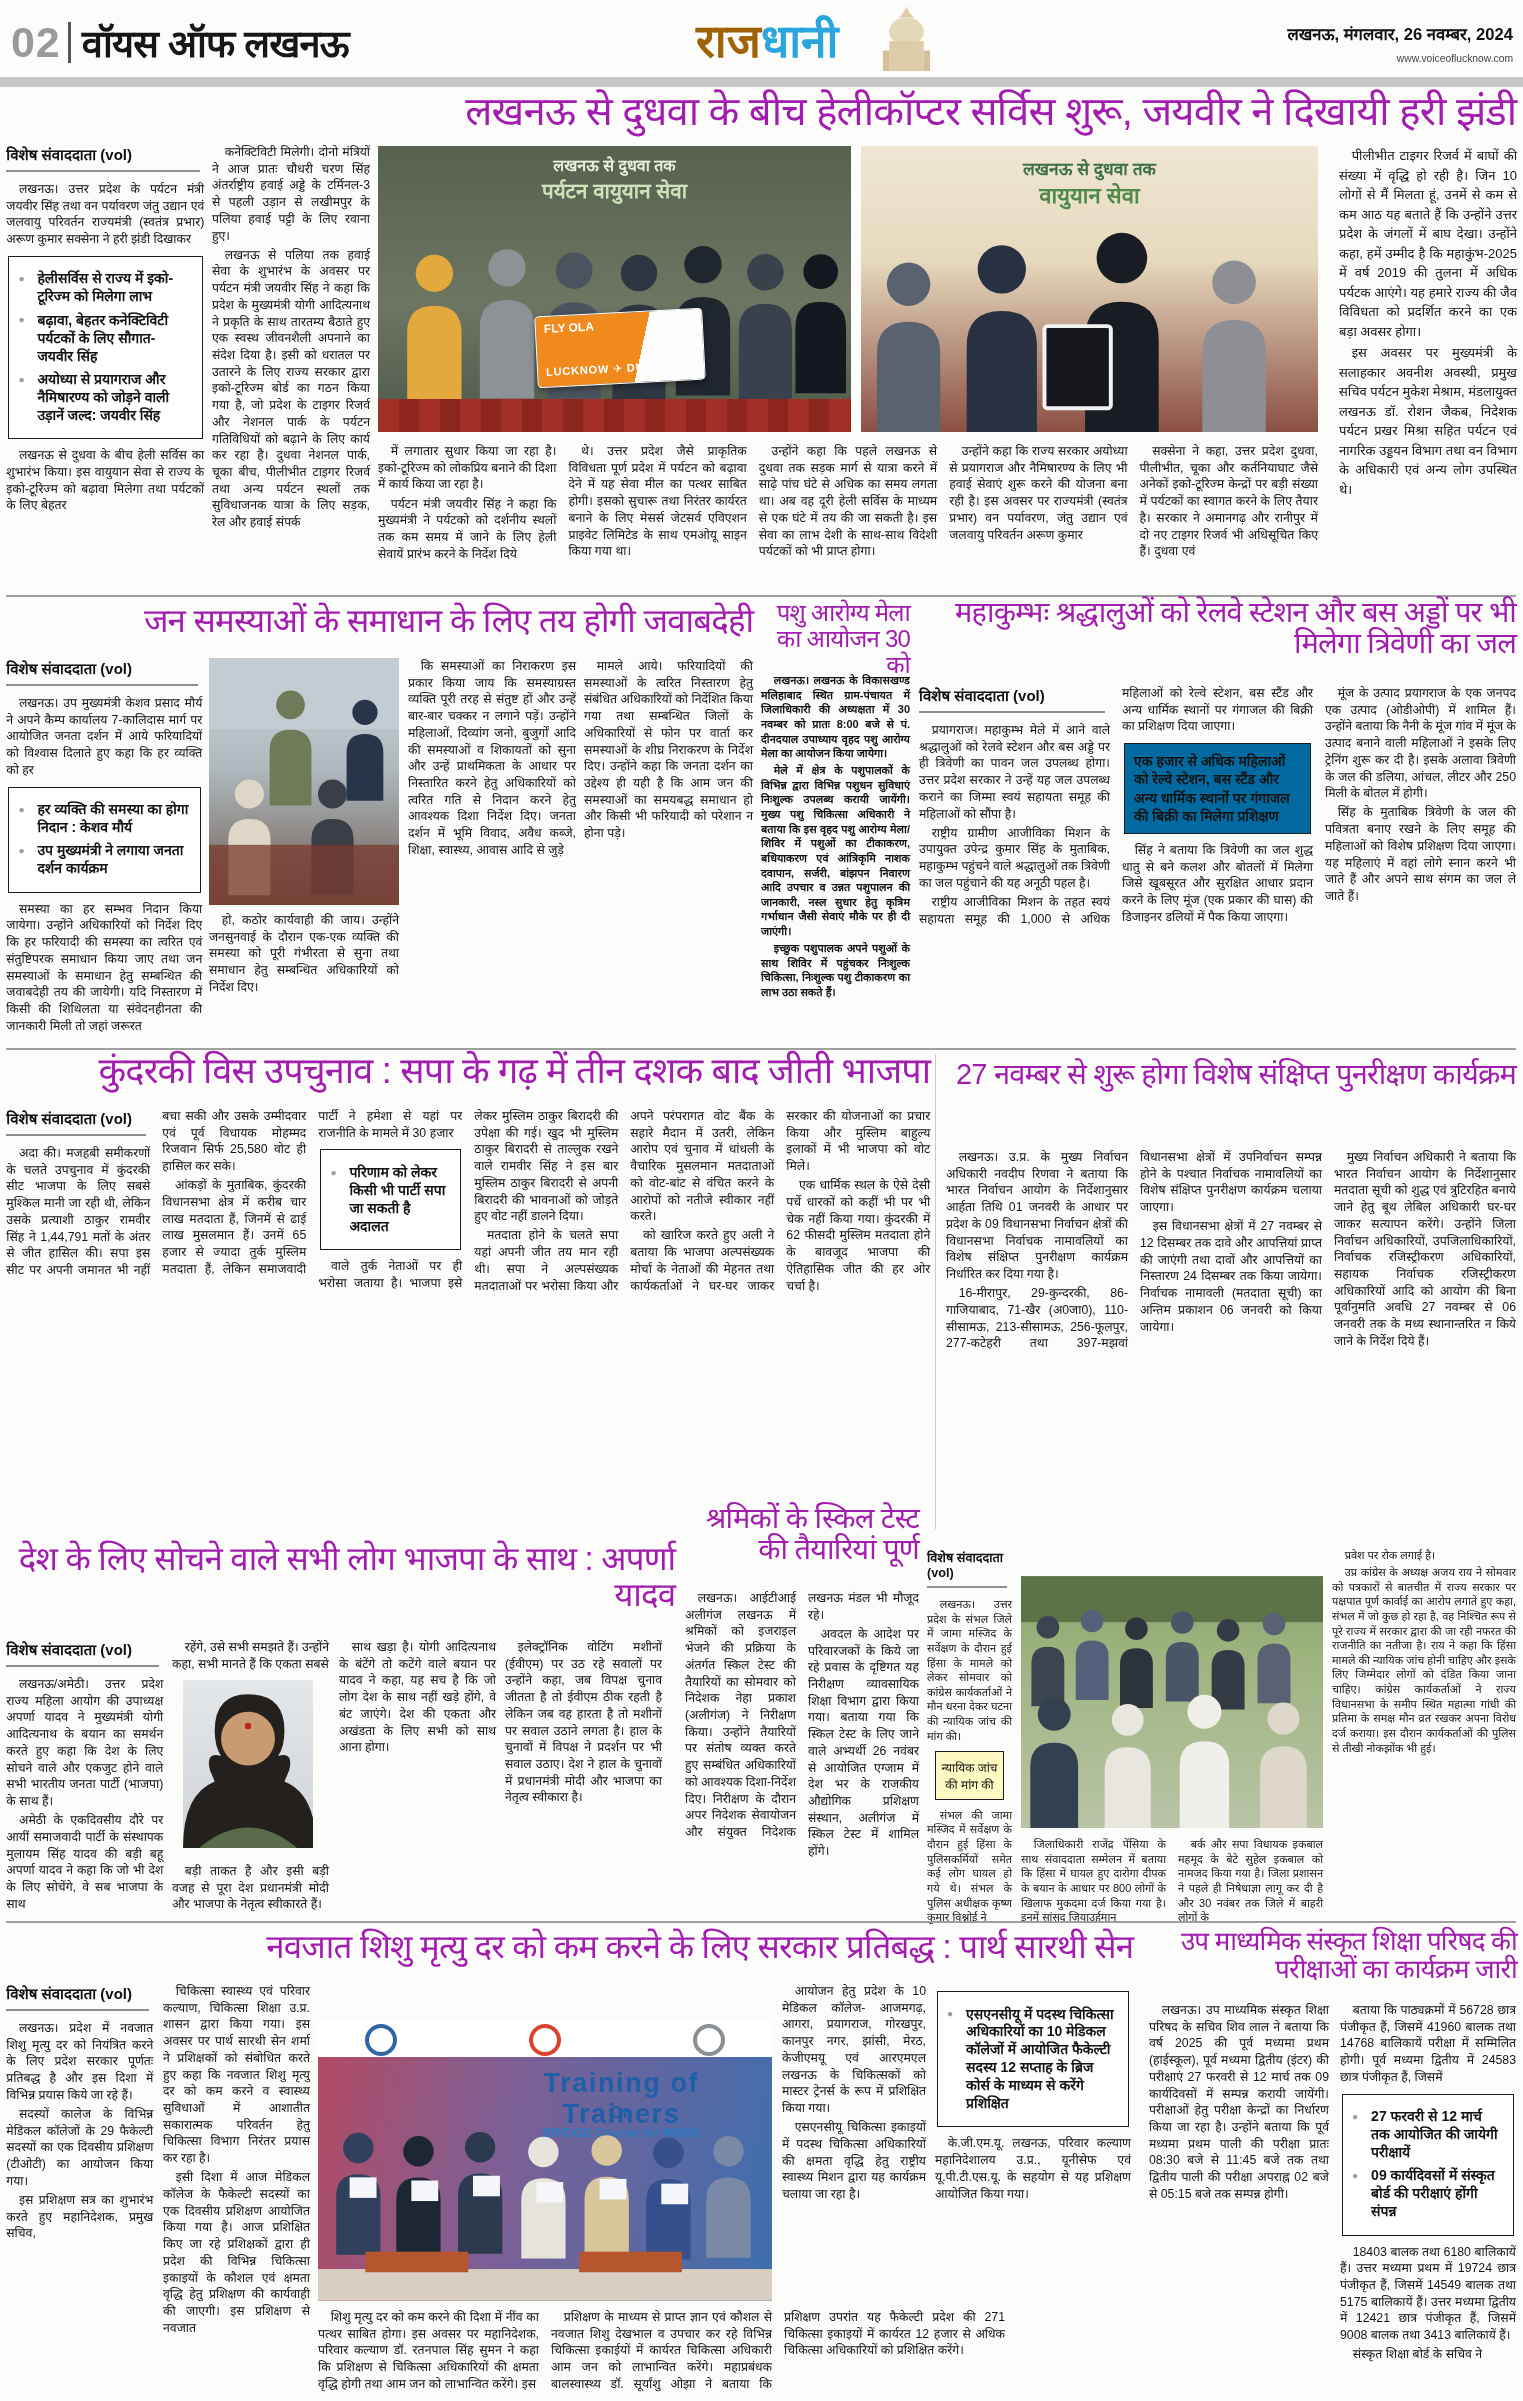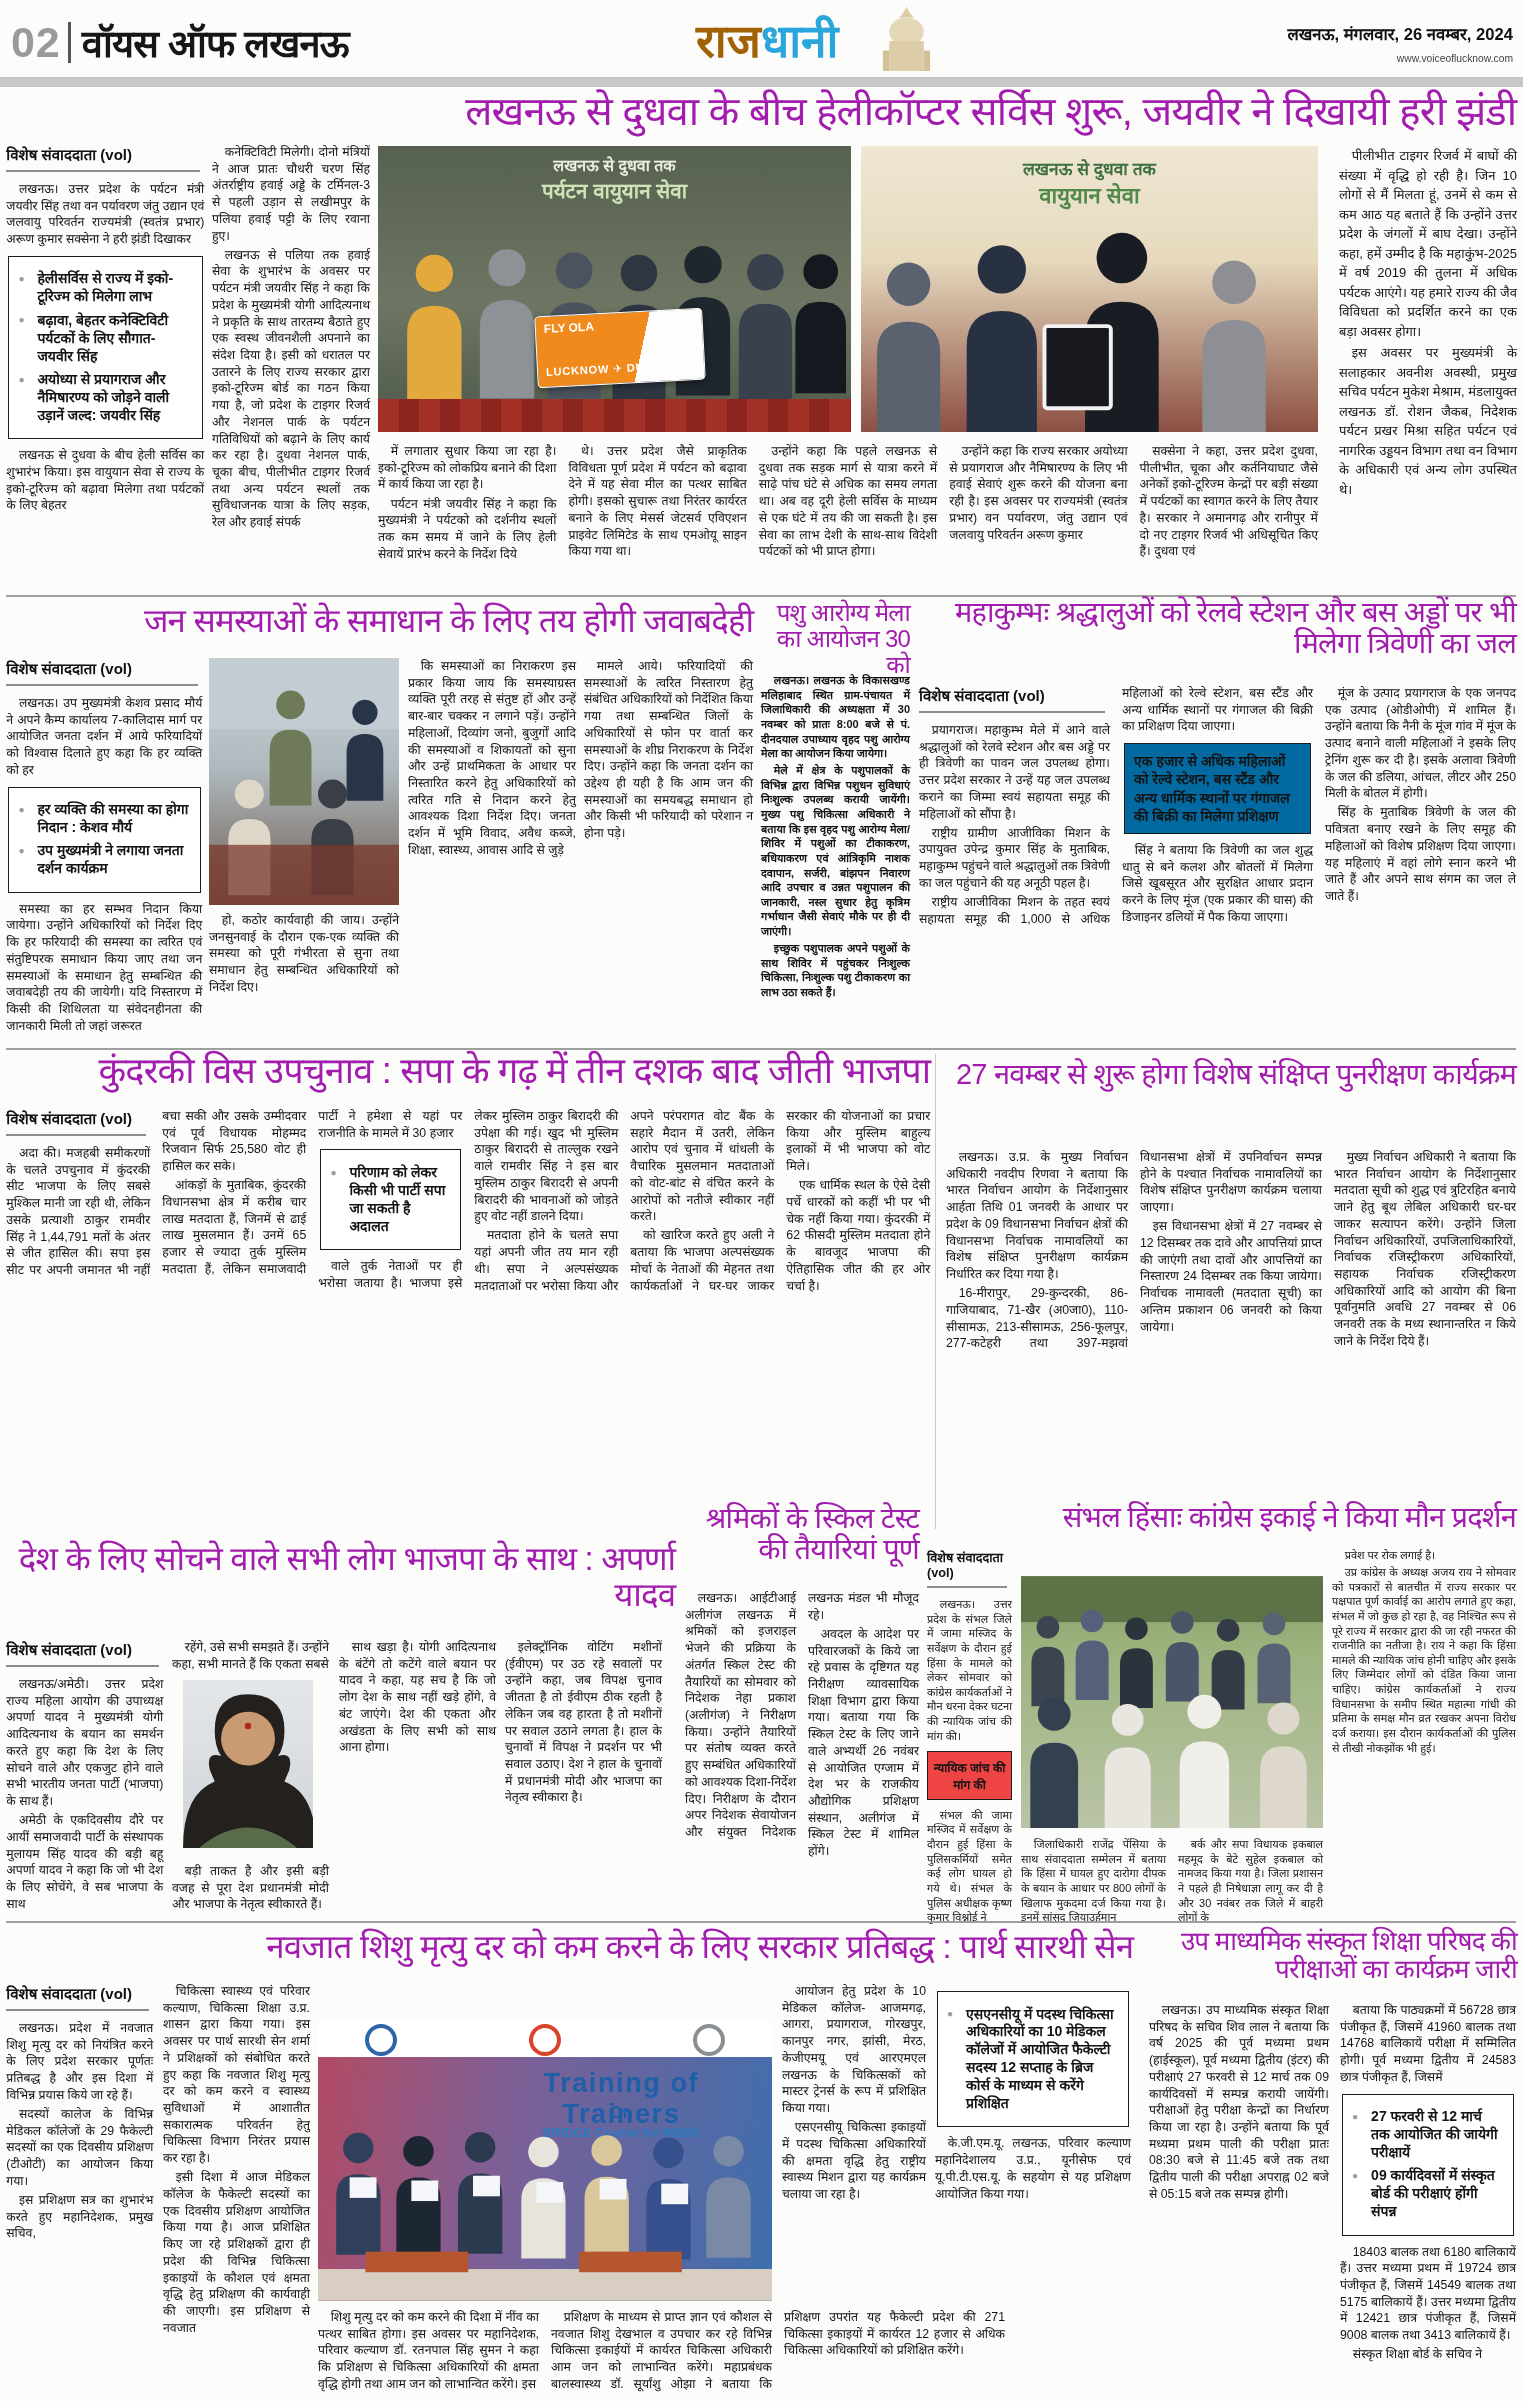--- a/index.html
+++ b/index.html
@@ -37,22 +37,22 @@
   .c2{column-count:2;} .c3{column-count:3;} .c5{column-count:5;} .c6{column-count:6;}
 
   
   .hl-box{border:1.6px solid #1c1c1c;padding:8px 9.5px;margin:8px 1.6px;break-inside:avoid;background:#fff;}
   .hl-box ul{margin:0;padding:0;}
   .hl-box li{list-style:none;font-weight:700;font-size:14px;line-height:1.28;margin:5.5px 0;
              position:relative;padding-left:19px;text-align:left;}
   .hl-box li:before{content:"●";color:#9d9d9d;position:absolute;left:0;top:1.6px;font-size:10.3px;}
   .q-box{border:1.6px solid #1c1c1c;padding:8px 9.5px;margin:8px 1.6px;break-inside:avoid;
          font-weight:700;font-size:14px;line-height:1.3;background:#0369a1;}
-  .subhead-box{border:1.6px solid #1c1c1c;padding:6.3px 4.7px;margin:8px 0;text-align:center;
-               font-weight:700;font-size:15px;break-inside:avoid;background:#ef4444;}
+  .subhead-box{border:1.6px solid #1c1c1c;padding:6.3px 4.7px;margin:8px 8px;text-align:center;
+               font-weight:400;font-size:15px;break-inside:avoid;background:#fef9c3;}
 
   
   .rule-h{background:#9f9f9f;height:1.6px;}
   .rule-v{background:#c9c9c9;width:0.8px;}
 
   
   .photo{position:absolute;overflow:hidden;background:#777;}
   .photo svg{position:absolute;left:0;top:0;}
   .ph-banner{position:absolute;font-weight:800;text-align:center;width:100%;}
   .carpet{position:absolute;left:0;bottom:0;width:100%;height:33px;
@@ -252,21 +252,20 @@
       <p>इस विधानसभा क्षेत्रों में 27 नवम्बर से 12 दिसम्बर तक दावे और आपत्तियां प्राप्त की जाएंगी तथा दावों और आपत्तियों का निस्तारण 24 दिसम्बर तक किया जायेगा। निर्वाचक नामावली (मतदाता सूची) का अन्तिम प्रकाशन 06 जनवरी को किया जायेगा।</p>
       <p>मुख्य निर्वाचन अधिकारी ने बताया कि भारत निर्वाचन आयोग के निर्देशानुसार मतदाता सूची को शुद्ध एवं त्रुटिरहित बनाये जाने हेतु बूथ लेबिल अधिकारी घर-घर जाकर सत्यापन करेंगे। उन्होंने जिला निर्वाचन अधिकारियों, उपजिलाधिकारियों, निर्वाचक रजिस्ट्रीकरण अधिकारियों, सहायक निर्वाचक रजिस्ट्रीकरण अधिकारियों आदि को आयोग की बिना पूर्वानुमति अवधि 27 नवम्बर से 06 जनवरी तक के मध्य स्थानान्तरित न किये जाने के निर्देश दिये हैं।</p>
     </div>
 
   <div class="abs hl hl-m" style="left:685px;top:1503px;width:234px;">श्रमिकों के स्किल टेस्ट की तैयारियां पूर्ण</div>
   <div class="abs bt cols c2" style="left:685px;top:1590px;width:234px;height:372px;">
       <p>लखनऊ। आईटीआई अलीगंज लखनऊ में श्रमिकों को इजराइल भेजने की प्रक्रिया के अंतर्गत स्किल टेस्ट की तैयारियों का सोमवार को निदेशक नेहा प्रकाश (अलीगंज) ने निरीक्षण किया। उन्होंने तैयारियों पर संतोष व्यक्त करते हुए सम्बंधित अधिकारियों को आवश्यक दिशा-निर्देश दिए। निरीक्षण के दौरान अपर निदेशक सेवायोजन और संयुक्त निदेशक लखनऊ मंडल भी मौजूद रहे।</p>
       <p>अवदल के आदेश पर परिवारजकों के किये जा रहे प्रवास के दृष्टिगत यह निरीक्षण व्यावसायिक शिक्षा विभाग द्वारा किया गया। बताया गया कि स्किल टेस्ट के लिए जाने वाले अभ्यर्थी 26 नवंबर से आयोजित एग्जाम में देश भर के राजकीय औद्योगिक प्रशिक्षण संस्थान, अलीगंज में स्किल टेस्ट में शामिल होंगे।</p>
     </div>
 
-  <div class="abs hl hl-m" style="left:927px;top:1502px;width:589px;">संभल हिंसाः कांग्रेस इकाई ने किया मौन प्रदर्शन</div>
   <div class="abs" style="left:927px;top:1548px;width:85px;">
     <div class="byline" style="font-size:12.7px;">विशेष संवाददाता (vol)</div>
     <div class="bt bt-sm">
         <p>लखनऊ। उत्तर प्रदेश के संभल जिले में जामा मस्जिद के सर्वेक्षण के दौरान हुई हिंसा के मामले को लेकर सोमवार को कांग्रेस कार्यकर्ताओं ने मौन धरना देकर घटना की न्यायिक जांच की मांग की।</p>
       </div>
     <div class="subhead-box" style="font-size:12px;">न्यायिक जांच की मांग की</div>
     <div class="bt bt-sm">
         <p>संभल की जामा मस्जिद में सर्वेक्षण के दौरान हुई हिंसा के पुलिसकर्मियों समेत कई लोग घायल हो गये थे। संभल के पुलिस अधीक्षक कृष्ण कुमार विश्नोई ने</p>
       </div>
   </div>

